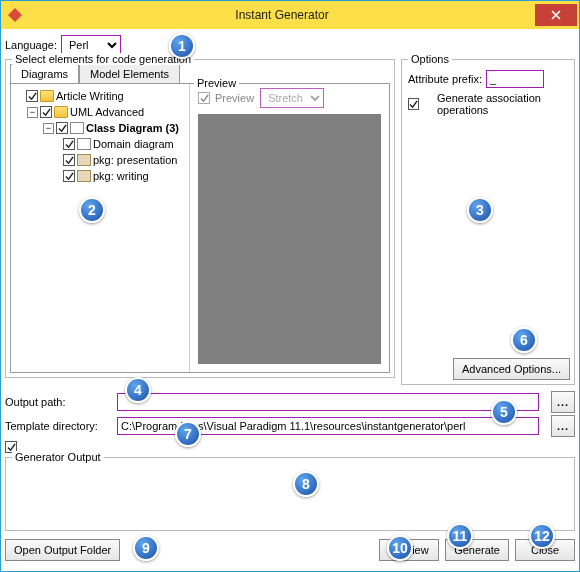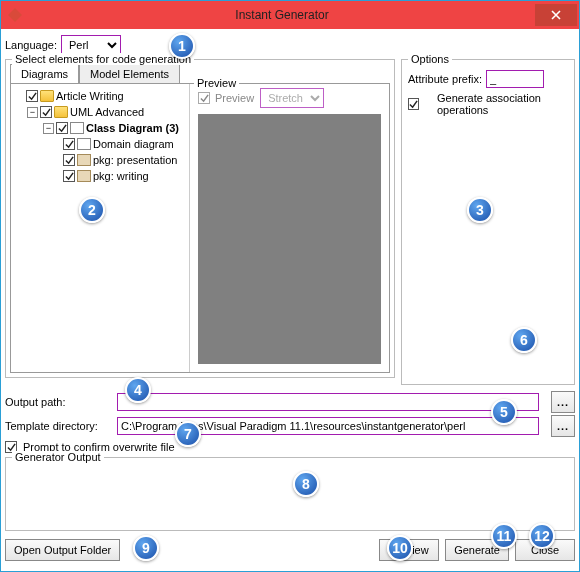--- a/index.html
+++ b/index.html
@@ -1,18 +1,18 @@
 <!DOCTYPE html>
 <html><head>
 <meta charset="utf-8">
 <style>
   * { box-sizing: border-box; font-family: Tahoma, Arial, sans-serif; font-size: 11px; }
   body { margin: 0; padding: 0; background: #fff; width: 580px; height: 572px; overflow: hidden; }
   .window { width: 580px; height: 572px; border: 1px solid #2a9fd6; background: #fff; position: relative; }
-  .titlebar { height: 28px; background: #ef4444; display: flex; align-items: center; position: relative; gap: 9px; }
+  .titlebar { height: 28px; background: #fde047; display: flex; align-items: center; position: relative; gap: 9px; }
   .title-icon { width: 16px; height: 16px; margin: 0 6px; }
   .title-icon svg { width: 16px; height: 16px; }
   .title-text { flex: 1; text-align: center; color: #222; font-size: 12px; }
   .close-btn { width: 42px; height: 22px; background: #c84136; color: #fff; display: flex; align-items: center; justify-content: center; margin-right: 2px; cursor: pointer; }
   .close-btn svg { width: 10px; height: 10px; }
   .content { position: absolute; top: 28px; left: 0; right: 0; bottom: 0; padding: 6px 4px; }
   .row { display: flex; align-items: center; margin-bottom: 4px; }
   .lbl { margin-right: 4px; }
   select, input[type=text] { border: 1px solid #a21caf; height: 18px; padding: 1px 3px; background: #fff; }
   select { height: 20px; }
@@ -184,20 +184,23 @@
           <div class="optrow">
             <label style="display:flex;align-items:center;gap:16px">
               <span class="cb">
                   <svg viewBox="0 0 10 10">
                     <path d="M1 5 L4 8 L9 1" stroke="#222" stroke-width="1.6" fill="none"></path>
                   </svg>
                 </span>
               <span>Generate association operations</span>
             </label>
           </div>
+          <div class="advbtn-pos">
+            <div class="btn">Advanced Options...</div>
+          </div>
         </div>
       </div>
     </div>
 
     <div class="pathrow">
       <span class="lbl" style="width:96px">Output path:</span>
       <input type="text" value="" style="">
       <div class="btn small dots">...</div>
     </div>
 
@@ -207,21 +210,20 @@
       <div class="btn small dots">...</div>
     </div>
 
     <div class="row" style="margin-top:4px">
       <label style="display:flex;align-items:center;gap:4px">
         <span class="cb">
             <svg viewBox="0 0 10 10">
               <path d="M1 5 L4 8 L9 1" stroke="#222" stroke-width="1.6" fill="none"></path>
             </svg>
           </span>
-        <span>Prompt to confirm overwrite file</span>
       </label>
     </div>
 
     <div class="fieldset outputbox">
       <span class="legend">Generator Output</span>
     </div>
 
     <div class="btnbar">
       <div class="btn" style="min-width:110px">Open Output Folder</div>
       <div class="spacer"></div>
@@ -233,16 +235,16 @@
     <div class="callout" style="left:168px; top:4px">1</div>
     <div class="callout" style="left:78px; top:168px">2</div>
     <div class="callout" style="left:466px; top:168px">3</div>
     <div class="callout" style="left:124px; top:348px">4</div>
     <div class="callout" style="left:490px; top:370px">5</div>
     <div class="callout" style="left:510px; top:298px">6</div>
     <div class="callout" style="left:174px; top:392px">7</div>
     <div class="callout" style="left:292px; top:442px">8</div>
     <div class="callout" style="left:132px; top:506px">9</div>
     <div class="callout" style="left:386px; top:506px">10</div>
-    <div class="callout" style="left:490px; top:494px">11</div>
+    <div class="callout" style="left:446px; top:494px">11</div>
     <div class="callout" style="left:528px; top:494px">12</div>
   </div>
 </div>
 
 </body></html>

